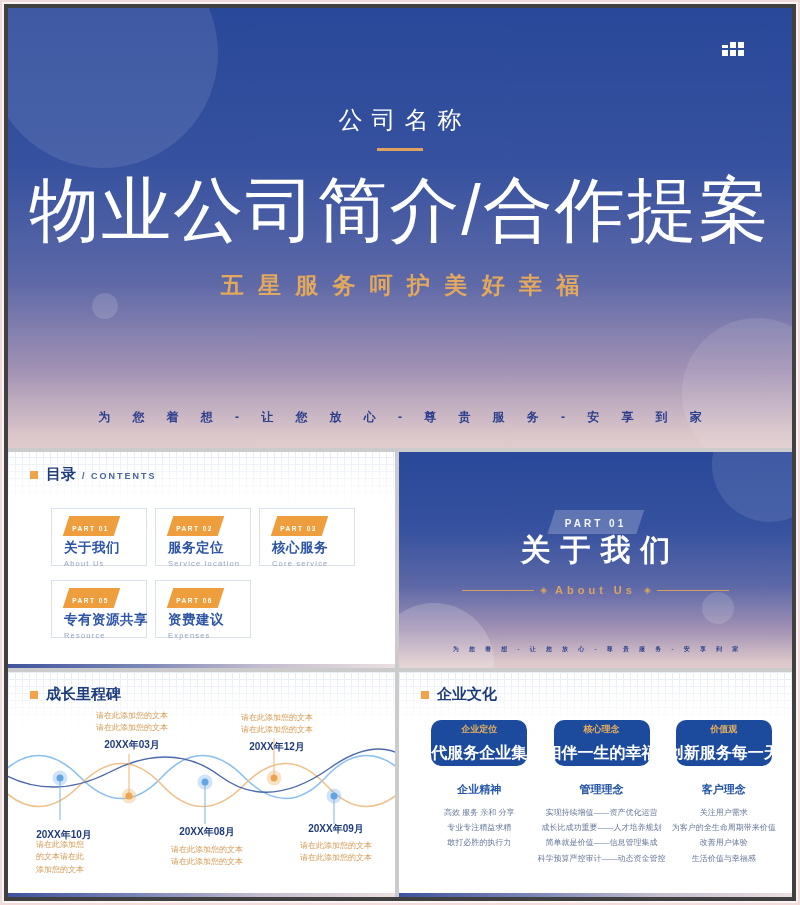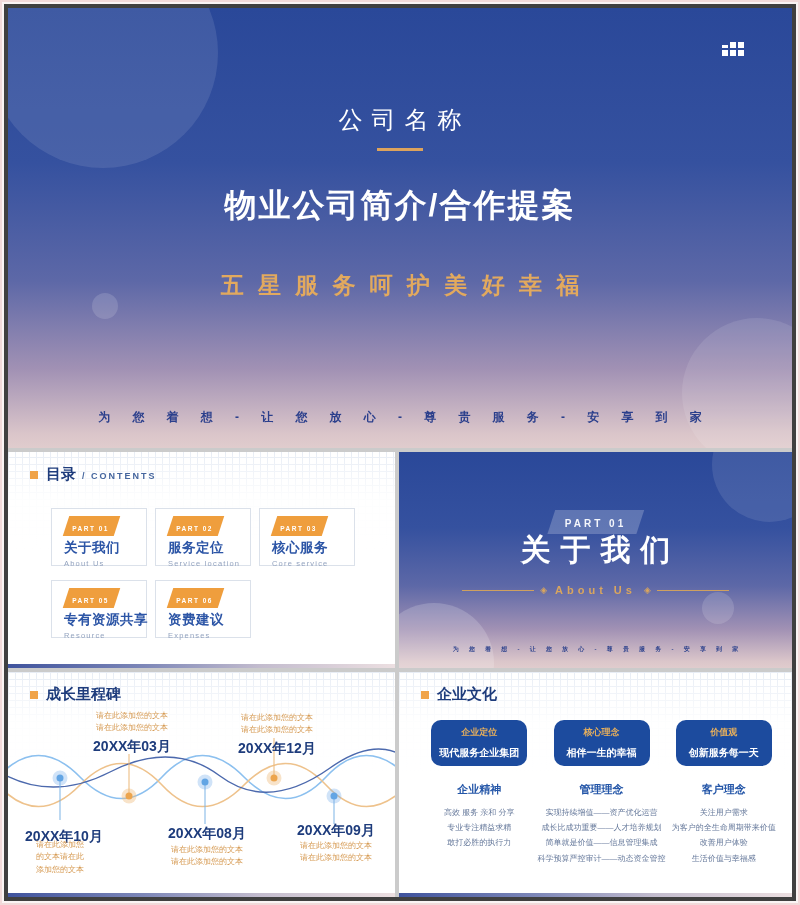--- a/index.html
+++ b/index.html
@@ -12,22 +12,22 @@
   
   .slide-blue { background:linear-gradient(180deg,#2a4899 0%,#35519f 35%,#5d68a7 62%,#a191b4 82%,#dbc6ca 97%,#e0cccd 100%); }
   .bubble { position:absolute; border-radius:50%; background:rgba(255,255,255,0.10); }
 
   
   .cover { grid-column:1 / -1; }
   .cover-company { position:absolute; top:96px; width:100%; text-align:center;
                    color:#ffffff; font-size:24px; letter-spacing:9px; text-indent:9px; }
   .gold-rule { position:absolute; top:140px; left:50%; transform:translateX(-50%);
                width:46px; height:3px; background:#dda35c; }
-  .cover-title { position:absolute; top:176px; width:100%; text-align:center;
-                 color:#ffffff; font-size:32px; font-weight:700; letter-spacing:2px; }
+  .cover-title { position:absolute; top:156px; width:100%; text-align:center;
+                 color:#ffffff; font-size:70px; font-weight:400; letter-spacing:2px; }
   .cover-sub { position:absolute; top:262px; width:100%; text-align:center;
                color:#e2a95e; font-size:23px; font-weight:700; letter-spacing:0.62em; text-indent:0.62em; }
   .cover-footer { position:absolute; bottom:22px; width:100%; text-align:center;
                   color:#2b3f8c; font-size:12px; font-weight:700; letter-spacing:1.85em; text-indent:1.85em; white-space:nowrap; }
   .dots-icon { position:absolute; top:34px; right:48px; display:grid;
                grid-template-columns:repeat(3,6px); grid-auto-rows:6px; gap:2px; }
   .dots-icon i { background:#ffffff; display:block; }
   .dots-icon i.half { height:3px; align-self:end; }
 
   
@@ -67,31 +67,31 @@
   .card .ce { color:#93a3bf; font-size:7.5px; letter-spacing:1.2px; margin-top:2px; white-space:nowrap; }
 
   
   .waves { position:absolute; left:0; top:0; }
   .mk-dot { position:absolute; width:7px; height:7px; border-radius:50%; transform:translate(-50%,-50%); }
   .mk-dot.blue { background:#63a5e4; box-shadow:0 0 0 4px rgba(120,175,235,0.35); }
   .mk-dot.orange { background:#eca54e; box-shadow:0 0 0 4px rgba(238,185,120,0.4); }
   .mk-line { position:absolute; width:1px; transform:translateX(-50%); }
   .mk-line.blue { background:#7db3e6; }
   .mk-line.orange { background:#ecb878; }
-  .ms-label { position:absolute; transform:translateX(-50%); color:#1e3c7c; font-size:14px; font-weight:700; white-space:nowrap; }
+  .ms-label { position:absolute; transform:translateX(-50%); color:#1e3c7c; font-size:10px; font-weight:700; white-space:nowrap; }
   .ms-text { position:absolute; transform:translateX(-50%); color:#d5984f; font-size:8px; line-height:1.55; text-align:left; white-space:nowrap; }
   .ms-text.left-align { text-align:left; }
 
   
   .cul-cols { position:absolute; top:48px; left:22px; right:10px; display:flex; }
   .cul-col { flex:1; text-align:center; }
   .cul-box { width:96px; height:46px; margin:0 auto; background:#1c4b9e; border-radius:10px;
              display:flex; flex-direction:column; align-items:center; justify-content:center; }
   .cul-box .bt { color:#e8b05c; font-size:9px; font-weight:700; }
-  .cul-box .bs { color:#ffffff; font-size:10px; font-weight:700; margin-top:7px; white-space:nowrap; }
+  .cul-box .bs { color:#ffffff; font-size:16px; font-weight:700; margin-top:7px; white-space:nowrap; }
   .cul-head { color:#2456a8; font-size:11px; font-weight:700; margin-top:16px; }
   .cul-lines { margin-top:8px; color:#66799b; font-size:8px; line-height:1.9; }
   .cul-lines div { white-space:nowrap; }
 </style>
 </head>
 <body>
 
 <div class="page">
 <div class="grid">
 

